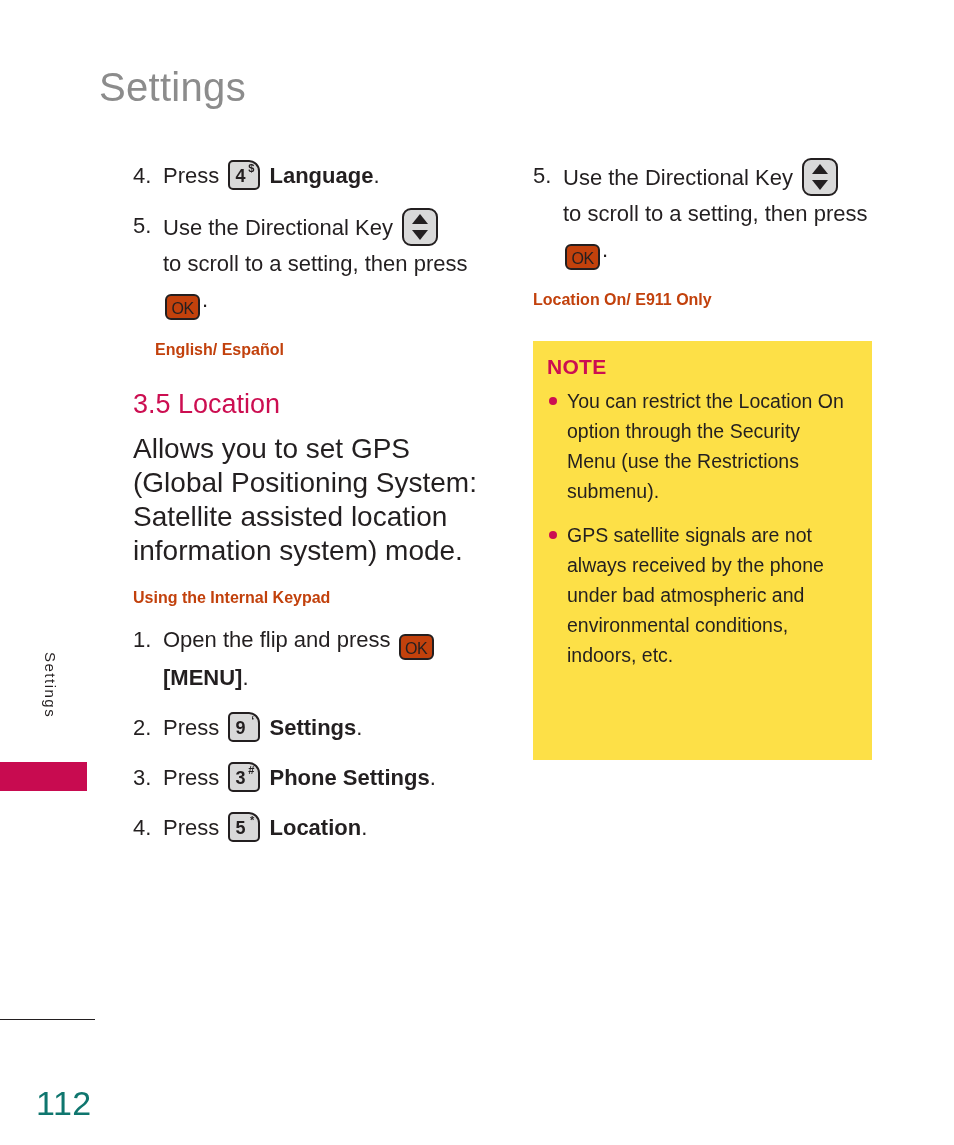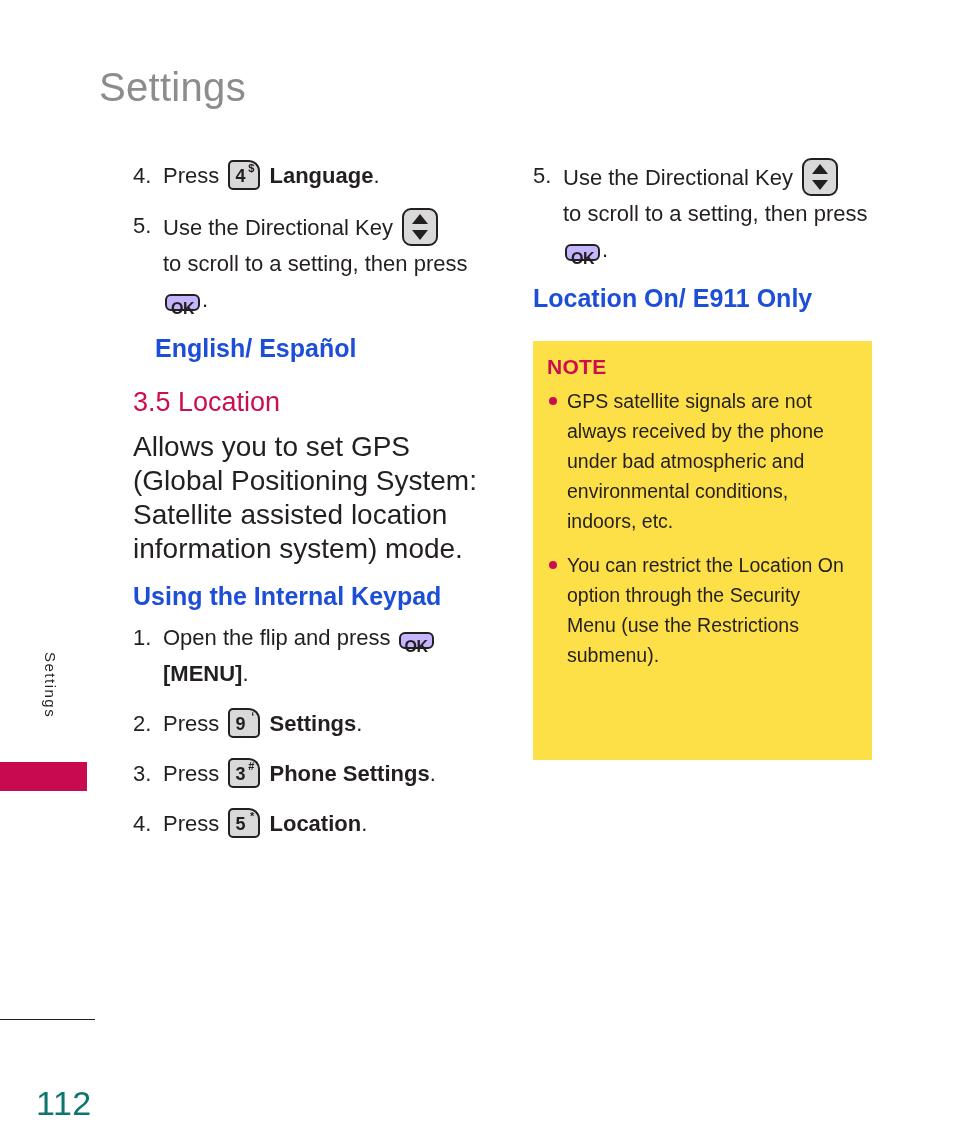--- a/index.html
+++ b/index.html
@@ -79,24 +79,24 @@
   .col-right { left: 533px; width: 345px; }
 
   
   .body-par {
     font-size: 28px;
     line-height: 34px;
     color: #231f20;
     margin: 0 0 6px 0;
   }
   .sub-head {
-    font-size: 25px;
+    font-size: 16px;
     font-weight: 700;
     line-height: 32px;
-    color: #1d4ed8;
+    color: #c2410c;
     margin: 14px 0 8px 0;
   }
   .sub-head.indent { margin-left: 22px; }
   .section-head {
     font-size: 27px;
     font-weight: 400;
     color: #cc0e51;
     margin: 22px 0 12px 0;
     line-height: 1.2;
   }
@@ -148,28 +148,28 @@
     top: 1px;
     font-size: 11px;
     font-weight: 700;
     color: #231f20;
     line-height: 1;
   }
 
   .keycap-ok {
     display: inline-block;
     vertical-align: -7px;
-    background: #c4b5fd;
+    background: #c2410c;
     border: 2.5px solid #231f20;
     border-radius: 6px;
     width: 35px;
-    height: 17px;
+    height: 26px;
     margin: 0 2px;
     font-size: 16px;
-    font-weight: 700;
+    font-weight: 400;
     text-align: center;
     line-height: 26px;
     letter-spacing: -0.5px;
     color: #231f20;
   }
 
   .keycap-dir {
     display: inline-block;
     vertical-align: -11px;
     position: relative;
@@ -319,22 +319,22 @@
 
   <div class="sub-head">Location On/ E911  Only</div>
 
 </div>
 
 <div class="note-box">
   <div class="note-title">NOTE</div>
 
   <div class="note-item">
     <span class="dot"></span>
-    <span>GPS satellite signals are not always received by the phone under bad atmospheric and environmental conditions, indoors, etc.</span>
+    <span>You can restrict the Location On option through the Security Menu (use the Restrictions submenu).</span>
   </div>
   <div class="note-item">
     <span class="dot"></span>
-    <span>You can restrict the Location On option through the Security Menu (use the Restrictions submenu).</span>
+    <span>GPS satellite signals are not always received by the phone under bad atmospheric and environmental conditions, indoors, etc.</span>
   </div>
 </div>
 
 <div class="footer-rule"></div>
 <div class="page-number">112</div>
 
 </body></html>

